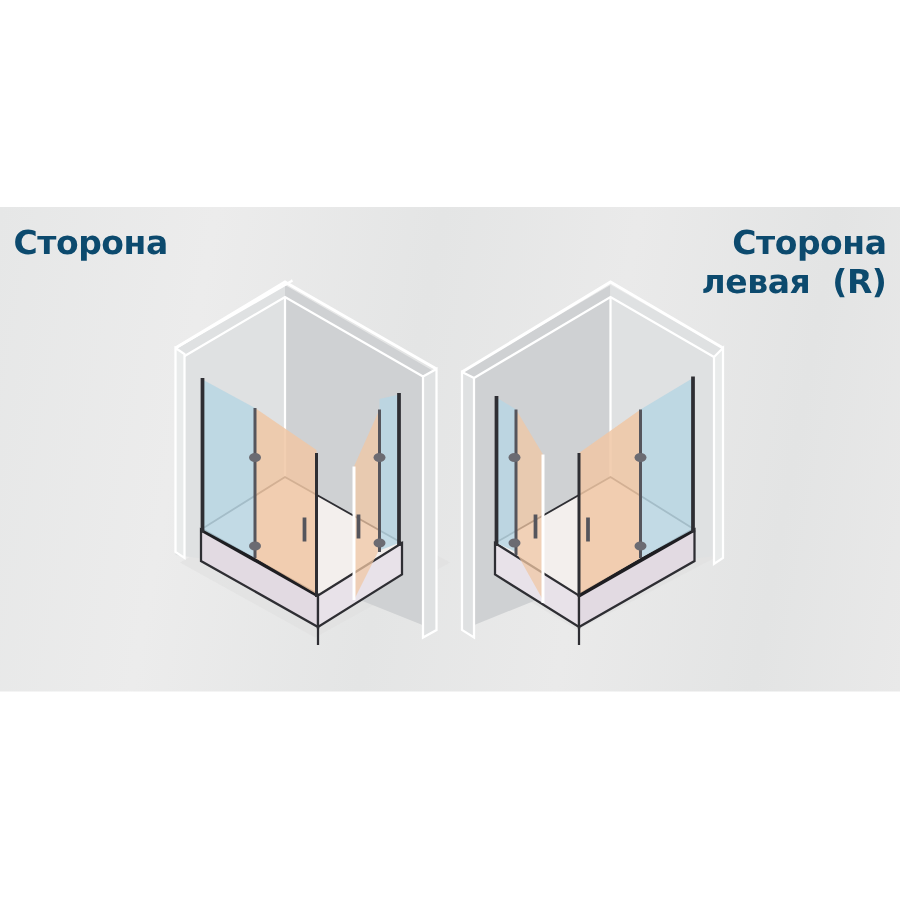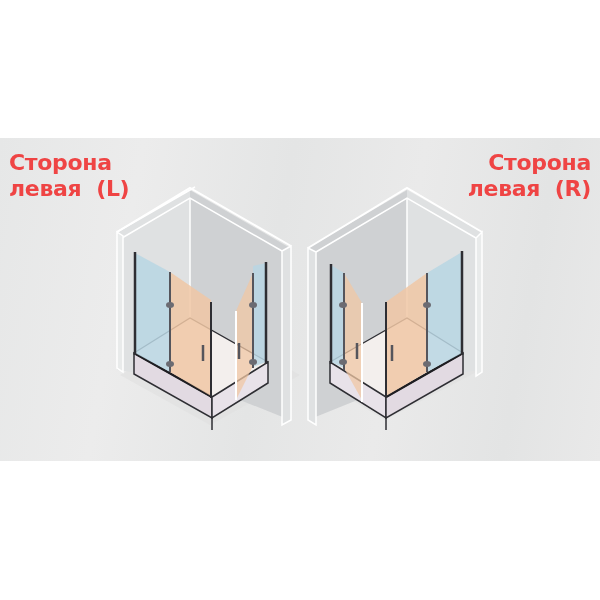--- a/index.html
+++ b/index.html
@@ -7,36 +7,35 @@
     .band {
       position: absolute; left: 0; top: 138px; width: 600px; height: 323px;
       background: linear-gradient(100deg, #e6e7e7 0%, #ececec 22%, #e4e5e5 45%, #eaeaea 65%, #e3e4e4 85%, #e9e9e9 100%);
     }
     .label {
       position: absolute;
       font-family: "DejaVu Sans", sans-serif;
       font-weight: bold;
       font-size: 22px;
       line-height: 26px;
-      color: #ef4444;
+      color: #0c4a6e;
       letter-spacing: -0.3px;
     }
     .label-left { left: 9px; top: 150px; text-align: left; }
     .label-right { right: 9px; top: 150px; text-align: right; }
     .label span { display: block; white-space: pre; }
     svg.drawing { position: absolute; top: 0; left: 0; }
   </style>
 </head>
 <body>
 
 <div class="band"></div>
 
 <div class="label label-left">
   <span>Сторона</span>
-  <span>левая  (L)</span>
 </div>
 
 <div class="label label-right">
   <span>Сторона</span>
   <span>левая  (R)</span>
 </div>
 
 <svg class="drawing" width="600" height="600" viewBox="0 0 600 600">
 
   <polygon points="120,375 210,425 300,375 210,325" fill="#dfe0e0" opacity="0.6"></polygon>

